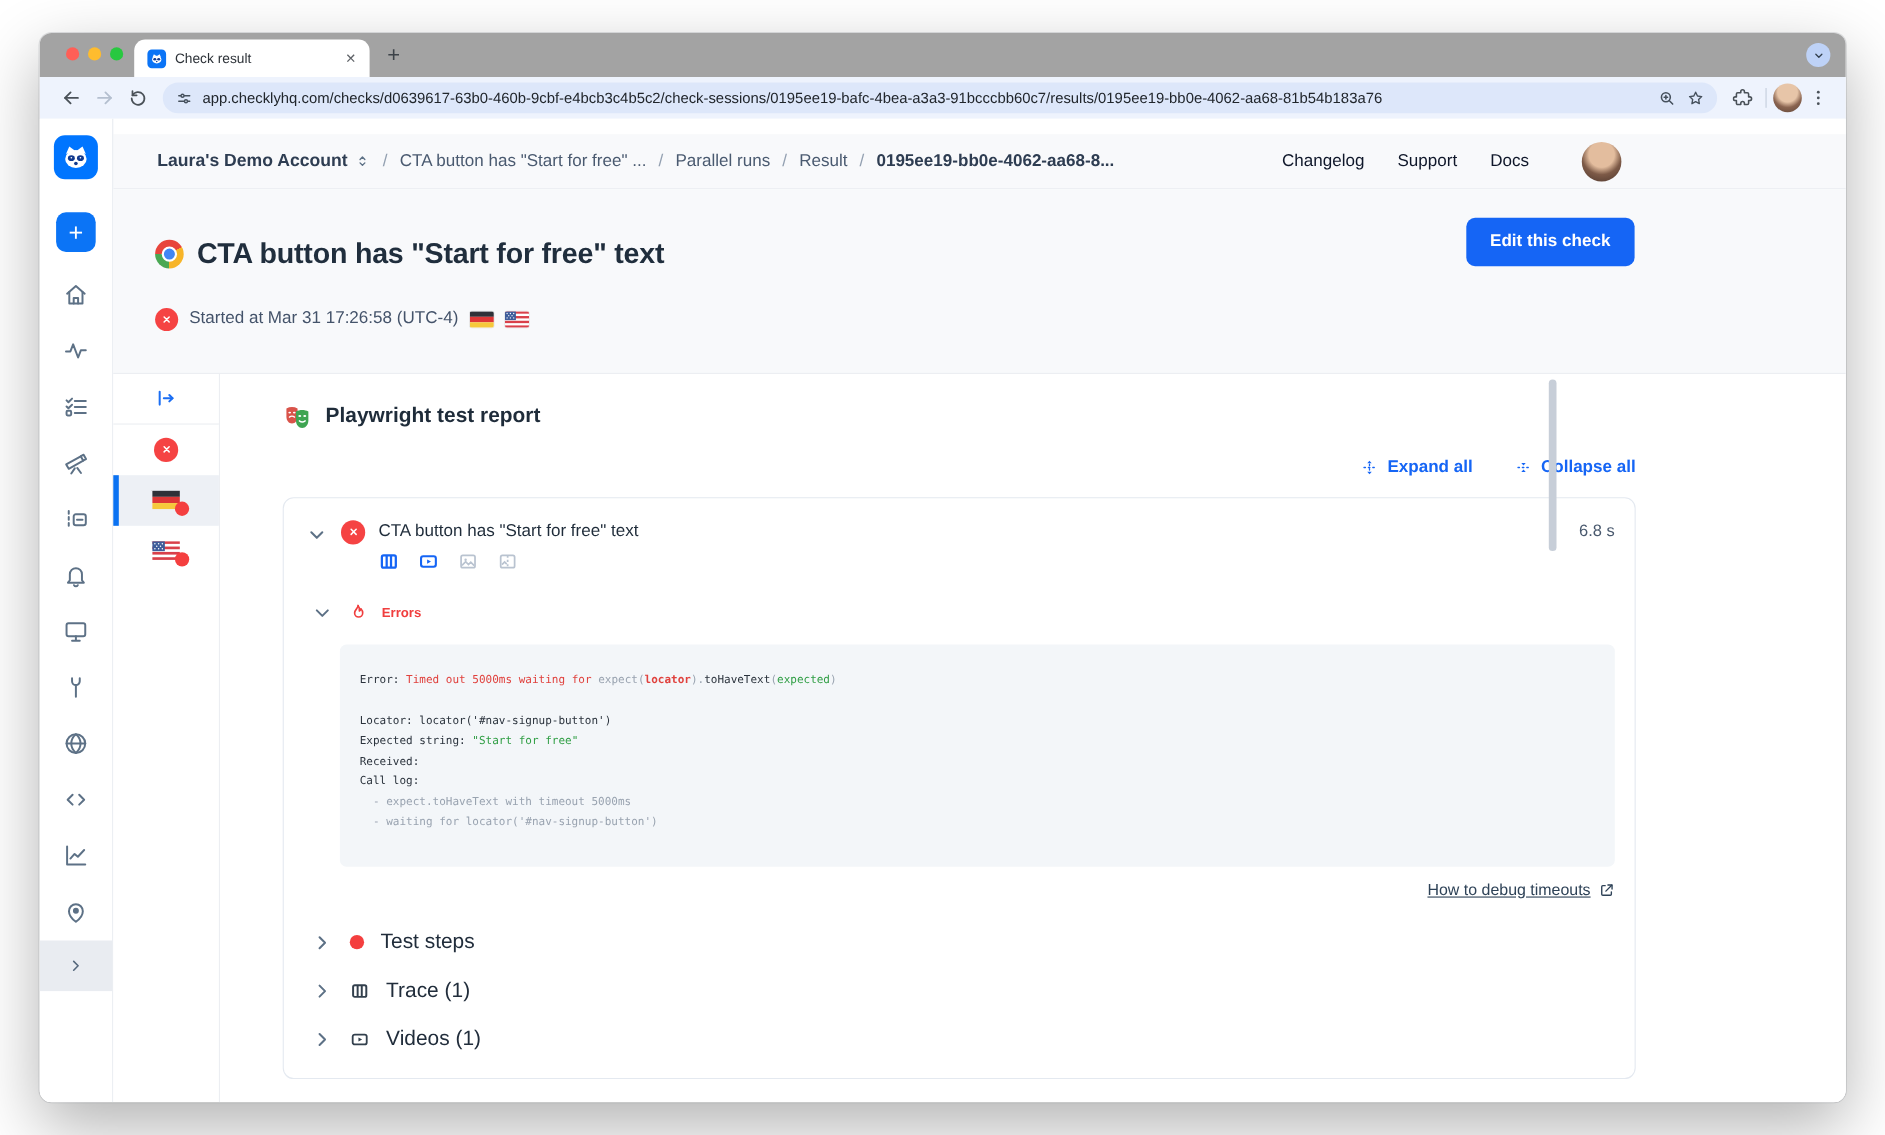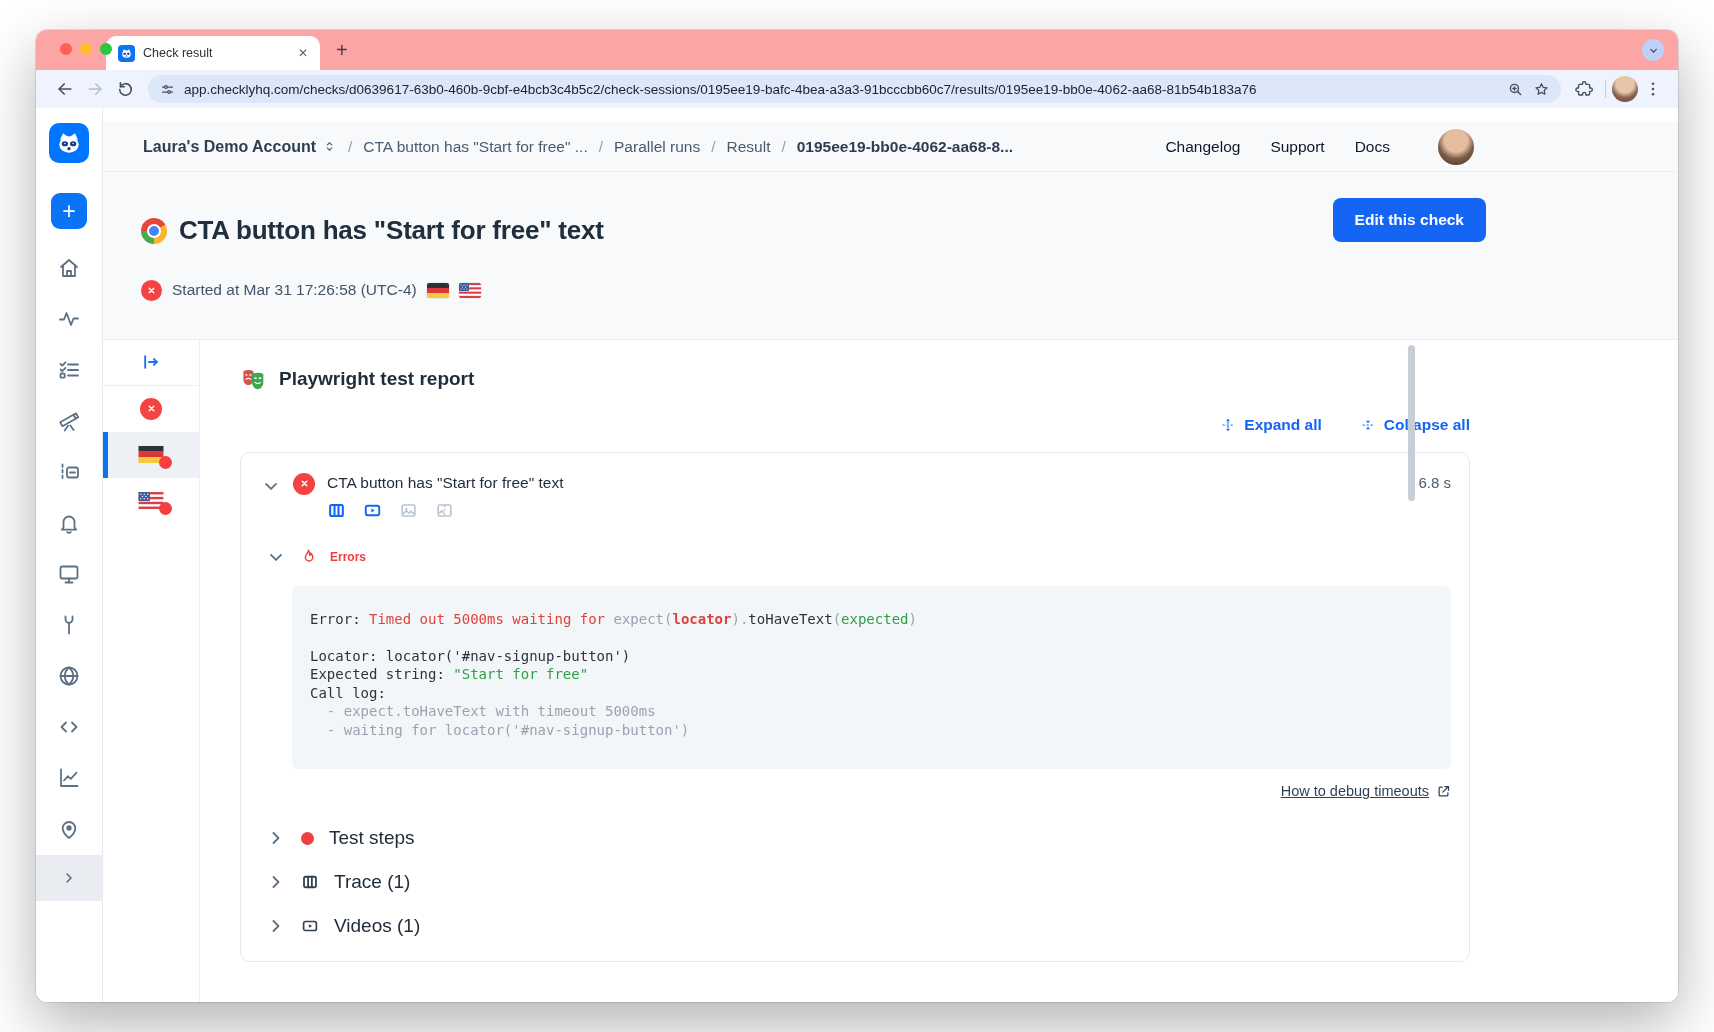--- a/index.html
+++ b/index.html
@@ -12,21 +12,21 @@
   .stage { position:relative; width:1714px; height:1032px; overflow:hidden; }
   .window {
     position:absolute; left:36px; top:30px; width:1642px; height:972px;
     border-radius:11px; background:#fff; overflow:hidden;
     box-shadow:0 0 0 1px rgba(50,55,70,.14), 0 22px 60px rgba(0,0,0,.30);
     display:flex; flex-direction:column;
   }
   svg { display:block; }
 
   
-  .tabstrip { flex:0 0 40px; background:#fca5a5; position:relative; display:flex; align-items:flex-end; padding-left:12px;justify-content:flex-end; }
+  .tabstrip { flex:0 0 40px; background:#a3a3a3; position:relative; display:flex; align-items:flex-end; padding-left:28px;justify-content:flex-end; }
   .traffic { position:absolute; left:24px; top:13px; display:flex; gap:8px; }
   .light { width:12px; height:12px; border-radius:50%; }
   .light.red { background:#ff5f57; } .light.yellow { background:#febc2e; } .light.green { background:#28c840; }
   .tab { margin-left:58px; width:214px; height:34px; background:#fff; border-radius:10px 10px 0 0;
          display:flex; align-items:center; gap:8px; padding:0 10px 0 12px; }
   .tab-favicon { width:17px; height:17px; border-radius:4px; background:#0b74f6; display:flex; align-items:center; justify-content:center; flex:0 0 17px; }
   .tab-title { flex:1; font-size:12.5px; color:#2d3238; white-space:nowrap; overflow:hidden; }
   .tab-close { font-size:12px; color:#5f6368; padding:0 2px; }
   .newtab { align-self:center; margin-left:16px; font-size:20px; line-height:1; color:#3d4349; }
   .tabsearch { align-self:center; margin-left:auto; margin-right:14px; width:22px; height:22px; border-radius:50%;
@@ -73,21 +73,21 @@
   .chrome-icon::after { content:""; position:absolute; left:50%; top:50%; transform:translate(-50%,-50%);
                         width:10px; height:10px; border-radius:50%; background:#4286f5; border:2.5px solid #fff; }
   .page-title { font-size:26px; font-weight:700; color:#202e3d; letter-spacing:-.2px; }
   .started-row { margin-top:16px; display:flex; align-items:center; gap:10px; font-size:15.5px; color:#44536a; }
   .x-badge { width:21px; height:21px; border-radius:50%; background:#f54343; display:flex; align-items:center; justify-content:center; color:#fff; flex:0 0 21px; }
   .x-badge.lg { width:22px; height:22px; flex:0 0 22px; }
   .flag { width:22px; height:15px; border-radius:2px; overflow:hidden; box-shadow:0 0 0 .5px rgba(0,0,0,.10); }
   .edit-btn { position:absolute; right:192px; top:26px; height:44px; padding:0 22px; border:none; border-radius:8px;
               background:#1565f5; color:#fff; font-size:15.5px; font-weight:700; font-family:inherit; display:flex; align-items:center; }
 
-  .content { flex:1; min-height:0; background:#fff; display:flex; position:relative; }
+  .content { flex:1; min-height:0; background:#fff; display:flex; position:relative;gap:17px; }
   .subsidebar { flex:0 0 97px; border-right:1px solid #eceef2; }
   .side-cell { height:46px; display:flex; align-items:center; justify-content:center; position:relative; }
   .side-cell.first { border-bottom:1px solid #eceef2; color:#1b6ef3; }
   .side-cell.selected { background:#edf0f5; }
   .sel-bar { position:absolute; left:0; top:0; bottom:0; width:5px; background:#0b72f2; }
   .flag-wrap { position:relative; }
   .flag-lg { width:26px; height:17px; border-radius:2px; overflow:hidden; box-shadow:0 0 0 .5px rgba(0,0,0,.10); }
   .notif-dot { position:absolute; right:-8px; bottom:-6px; width:13px; height:13px; border-radius:50%; background:#f43f3f; }
 
   .report-pane { flex:0 0 1312px; width:1312px; padding:26px 42px 0 40px; position:relative; }
@@ -104,21 +104,21 @@
   .test-title { margin-top:3px; font-size:15.5px; color:#1f2c3a; }
   .test-icons { margin-top:9px; display:flex; align-items:center; gap:17px; }
   .ic-blue { color:#1565f5; } .ic-gray { color:#b9c3d0; } .ic-dark { color:#33404d; }
   .duration { margin-top:3px; font-size:15px; color:#49596e; }
 
   .errors-row { margin-top:27px; display:flex; align-items:center; gap:13px; padding-left:9px; }
   .flame { color:#f03e3e; }
   .errors-label { font-size:12px; font-weight:700; color:#f03e3e; }
 
   .code-block { margin:19px 0 0 35px; background:#f3f6f9; border-radius:6px; padding:24px 20px 30px 18px;
-                font-family:"DejaVu Sans Mono", monospace; font-size:14px; line-height:18.5px; color:#2b333d; }
+                font-family:"DejaVu Sans Mono", monospace; font-size:10px; line-height:18.5px; color:#2b333d; }
   .code-line { white-space:pre; }
   .code-blank { height:18.5px; }
   .tk-red { color:#e0413d; }
   .tk-bred { color:#e0413d; font-weight:700; }
   .tk-gray { color:#99a3b0; }
   .tk-green { color:#2f9e44; }
   .code-dim { color:#99a3b0; }
 
   .debug-row { margin-top:14px; display:flex; justify-content:flex-end; }
   .debug-link { display:flex; align-items:center; gap:7px; color:#2e4257; font-size:14.5px; text-decoration:underline; cursor:pointer; }
@@ -550,20 +550,21 @@
                     </svg>
                 </span>
                 <span class="errors-label">Errors</span>
               </div>
 
               <div class="code-block">
                 <div class="code-line"><span>Error: </span><span class="tk-red">Timed out 5000ms waiting for </span><span class="tk-gray">expect(</span><span class="tk-bred">locator</span><span class="tk-gray">).</span><span>toHaveText</span><span class="tk-gray">(</span><span class="tk-green">expected</span><span class="tk-gray">)</span></div>
                 <div class="code-blank"></div>
                 <div class="code-line">Locator: locator('#nav-signup-button')</div>
                 <div class="code-line"><span>Expected string: </span><span class="tk-green">"Start for free"</span></div>
+                <div class="code-line">Received:</div>
                 <div class="code-line">Call log:</div>
                 <div class="code-line code-dim">  - expect.toHaveText with timeout 5000ms</div>
                 <div class="code-line code-dim">  - waiting for locator('#nav-signup-button')</div>
               </div>
 
               <div class="debug-row">
                 <span class="debug-link">
                   <span>How to debug timeouts</span>
                   <svg width="15" height="15" viewBox="0 0 24 24" fill="none" stroke="currentColor" stroke-width="2" stroke-linecap="round" stroke-linejoin="round">
                       <path d="M10 5H6.5A1.5 1.5 0 0 0 5 6.5v11A1.5 1.5 0 0 0 6.5 19h11a1.5 1.5 0 0 0 1.5-1.5V14"></path>

